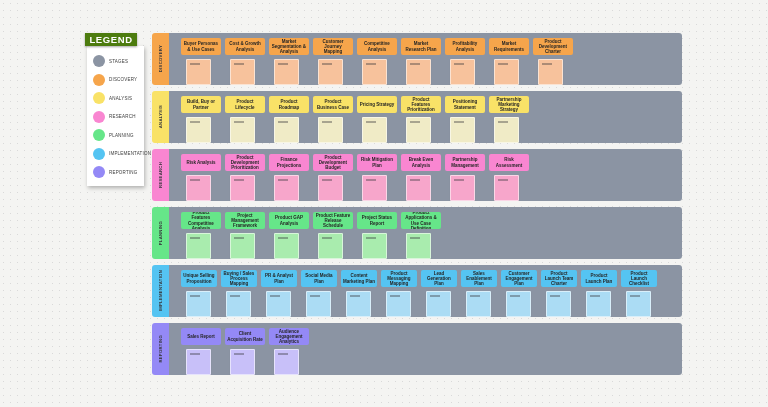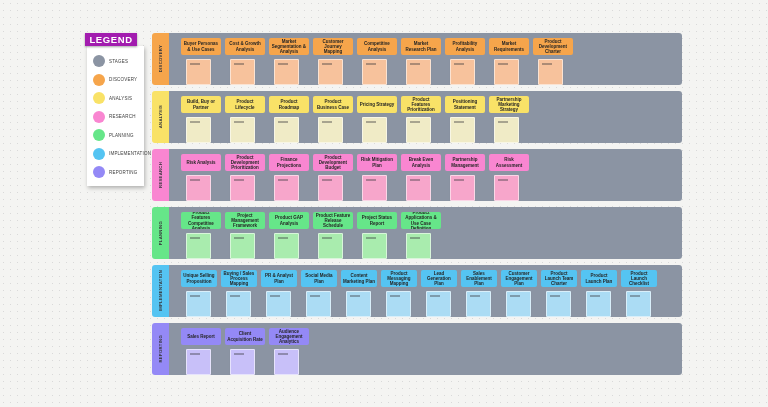--- a/index.html
+++ b/index.html
@@ -10,21 +10,21 @@
     background-image:radial-gradient(circle, #d9d9d9 0.7px, transparent 0.9px);
     background-size:7px 7px;
     position:relative;
   }
   .canvas{position:absolute;inset:0;}
 
   
   .legend{position:absolute;left:85px;top:33px;width:60px;}
   .legend-title{
     position:relative;z-index:2;width:52px;height:13px;
-    background:#a21caf;color:#fff;font-size:9.5px;font-weight:700;
+    background:#4d7c0f;color:#fff;font-size:9.5px;font-weight:700;
     display:flex;align-items:center;justify-content:center;letter-spacing:.6px;
     box-shadow:0 1px 2px rgba(0,0,0,.35);
   }
   .legend-panel{
     margin-left:2px;width:57px;background:#fff;
     box-shadow:1px 2px 4px rgba(0,0,0,.28);
     padding:9px 4px 8px 6px;box-sizing:border-box;
   }
   .legend-item{display:flex;align-items:center;margin-bottom:6.5px;}
   .legend-item:last-child{margin-bottom:0;}

